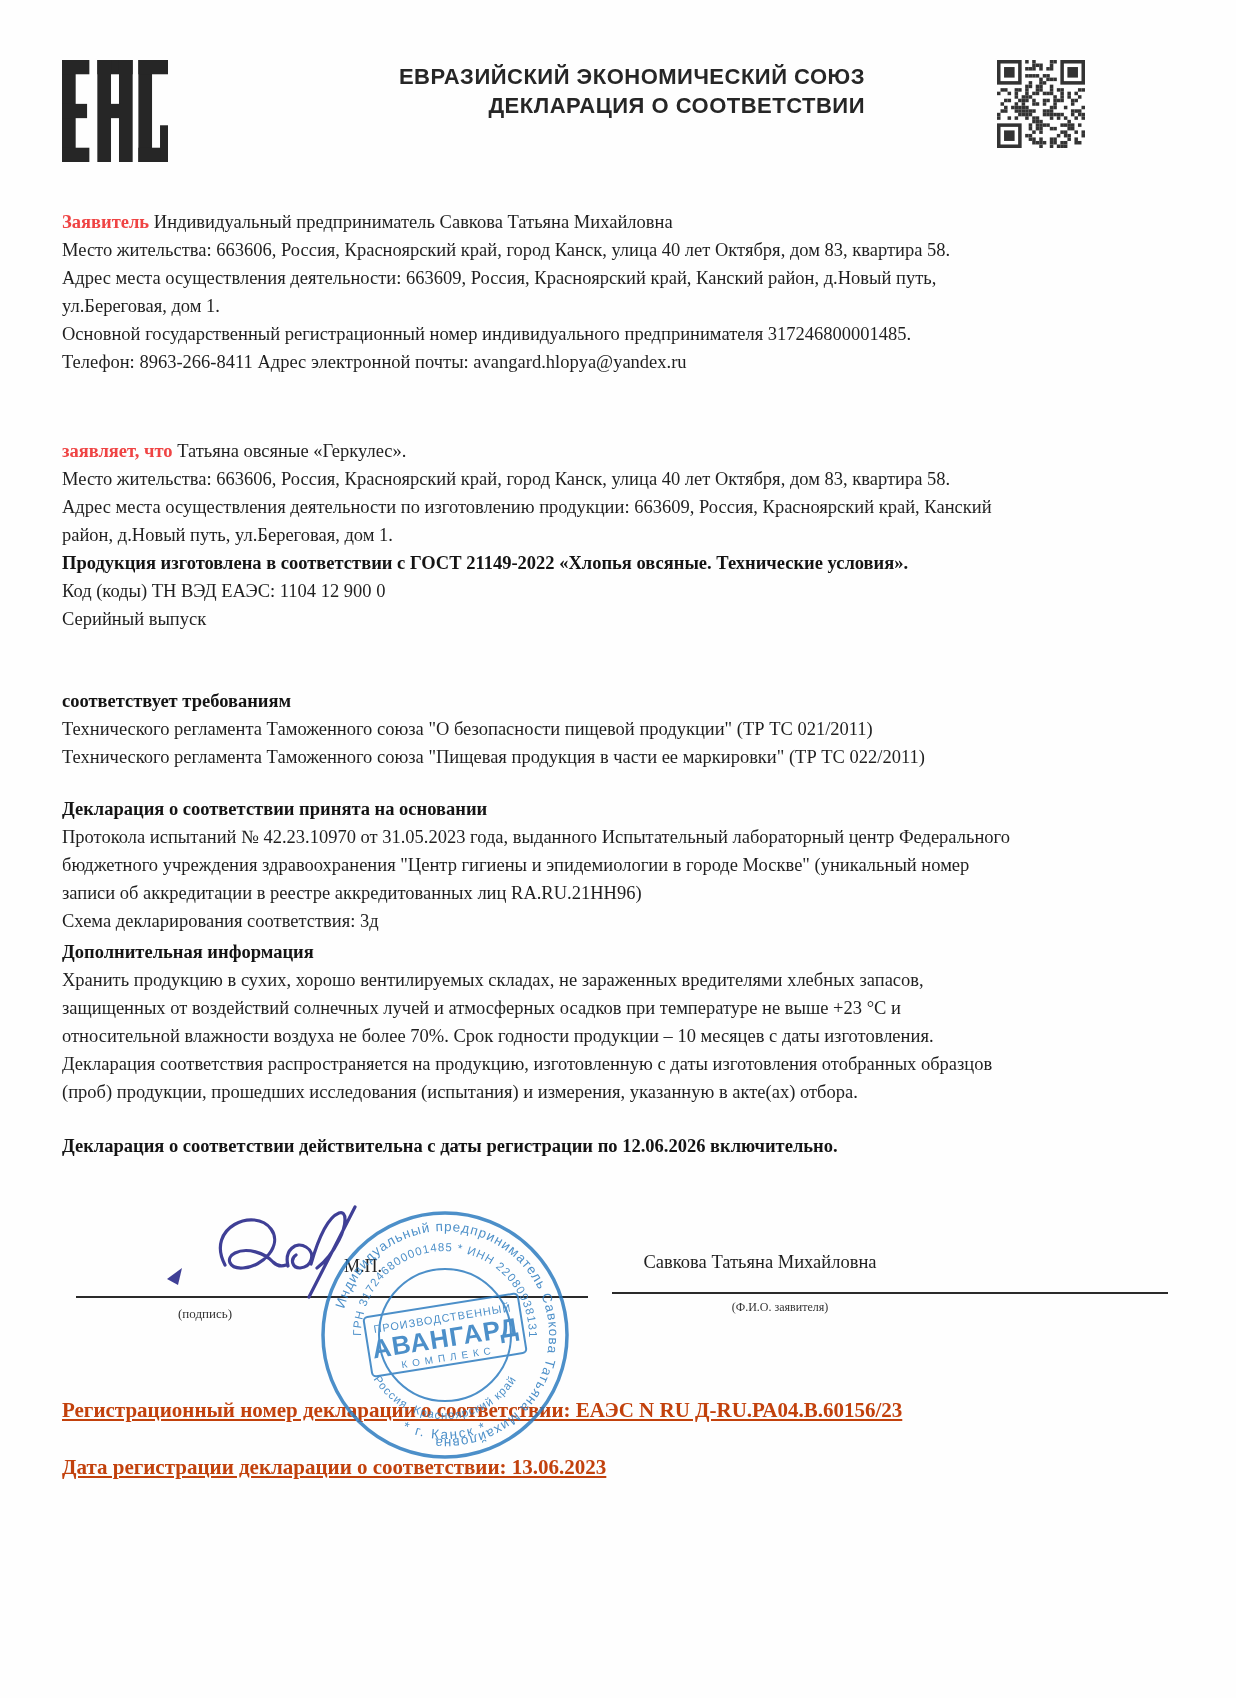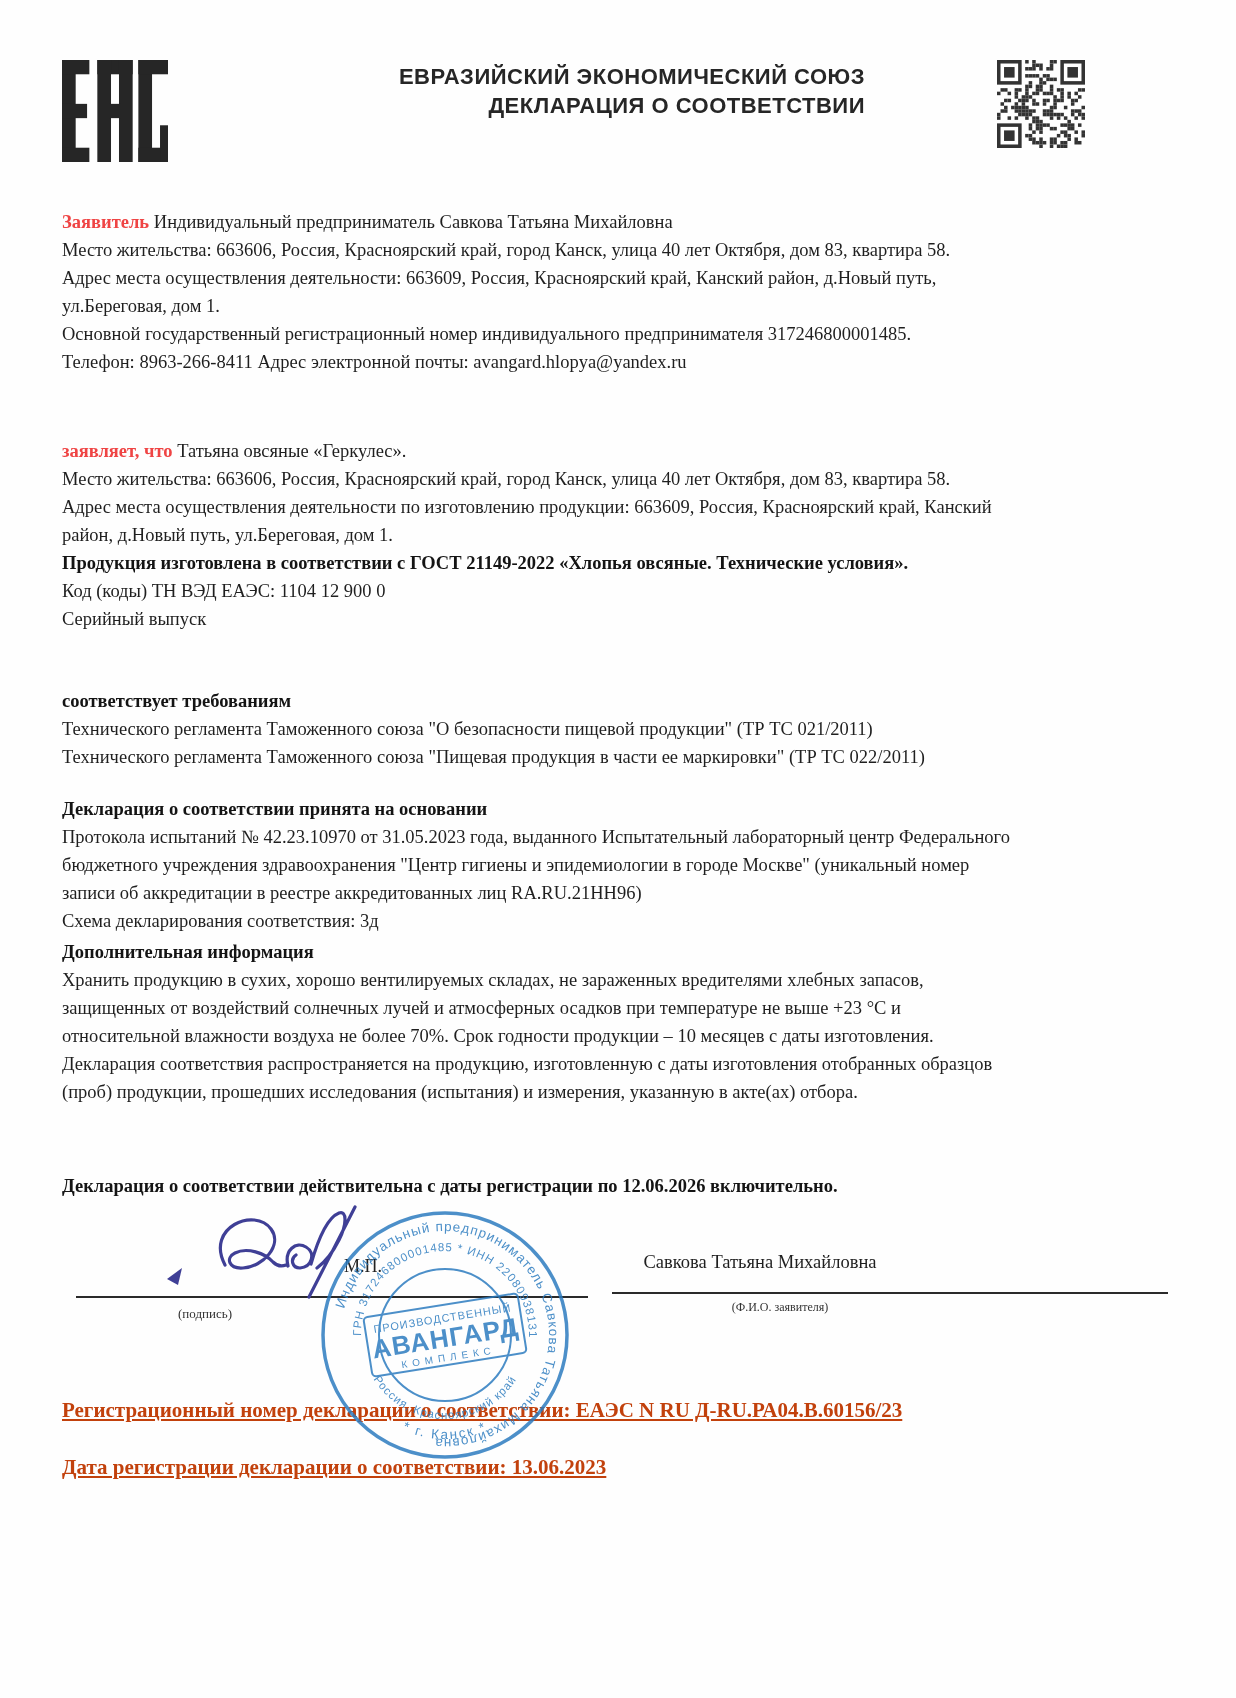--- a/index.html
+++ b/index.html
@@ -287,21 +287,21 @@
     <div class="pline boldline">Декларация о соответствии принята на основании</div>
     <div class="pline">Протокола испытаний № 42.23.10970 от 31.05.2023 года, выданного Испытательный лабораторный центр Федерального бюджетного учреждения здравоохранения "Центр гигиены и эпидемиологии в городе Москве" (уникальный номер записи об аккредитации в реестре аккредитованных лиц RA.RU.21НН96)</div>
     <div class="pline">Схема декларирования соответствия: 3д</div>
   </div>
 
   <div class="block" style="top:938px">
     <div class="pline boldline">Дополнительная информация</div>
     <div class="pline">Хранить продукцию в сухих, хорошо вентилируемых складах, не зараженных вредителями хлебных запасов, защищенных от воздействий солнечных лучей и атмосферных осадков при температуре не выше +23 °С и относительной влажности воздуха не более 70%. Срок годности продукции – 10 месяцев с даты изготовления. Декларация соответствия распространяется на продукцию, изготовленную с даты изготовления отобранных образцов (проб) продукции, прошедших исследования (испытания) и измерения, указанную в акте(ах) отбора.</div>
   </div>
 
-  <div class="block boldline" style="top:1172px">Декларация о соответствии действительна с даты регистрации по 12.06.2026 включительно.</div>
+  <div class="block boldline" style="top:1132px">Декларация о соответствии действительна с даты регистрации по 12.06.2026 включительно.</div>
 
   <svg class="sig-svg" width="235" height="105" viewBox="0 0 235 105">
     <path d="M22 74 l15 -11 l-4 17 z" fill="#3f3f96"></path>
     <path d="M80 60 C 60 22, 110 2, 126 24 C 138 40, 118 62, 98 63 C 84 64, 80 53, 90 48 C 102 42, 120 48, 128 57 C 132 61, 136 62, 141 60 M 143 61 C 139 45, 151 36, 161 42 C 171 48, 167 62, 155 63 C 147 63, 145 54, 151 50 M 166 59 C 174 31, 184 12, 194 8 C 202 5, 202 19, 194 35 C 188 47, 180 57, 172 63 M 210 2 L 164 92" fill="none" stroke="#3f3f96" stroke-width="3.2" stroke-linecap="round" stroke-linejoin="round"></path>
   </svg>
 
   <div class="sigline" style="left:76px;top:1296px;width:512px"></div>
   <div class="caption" style="left:130px;top:1306px;width:150px">(подпись)</div>
 
   <div class="mp">М.П.</div>

